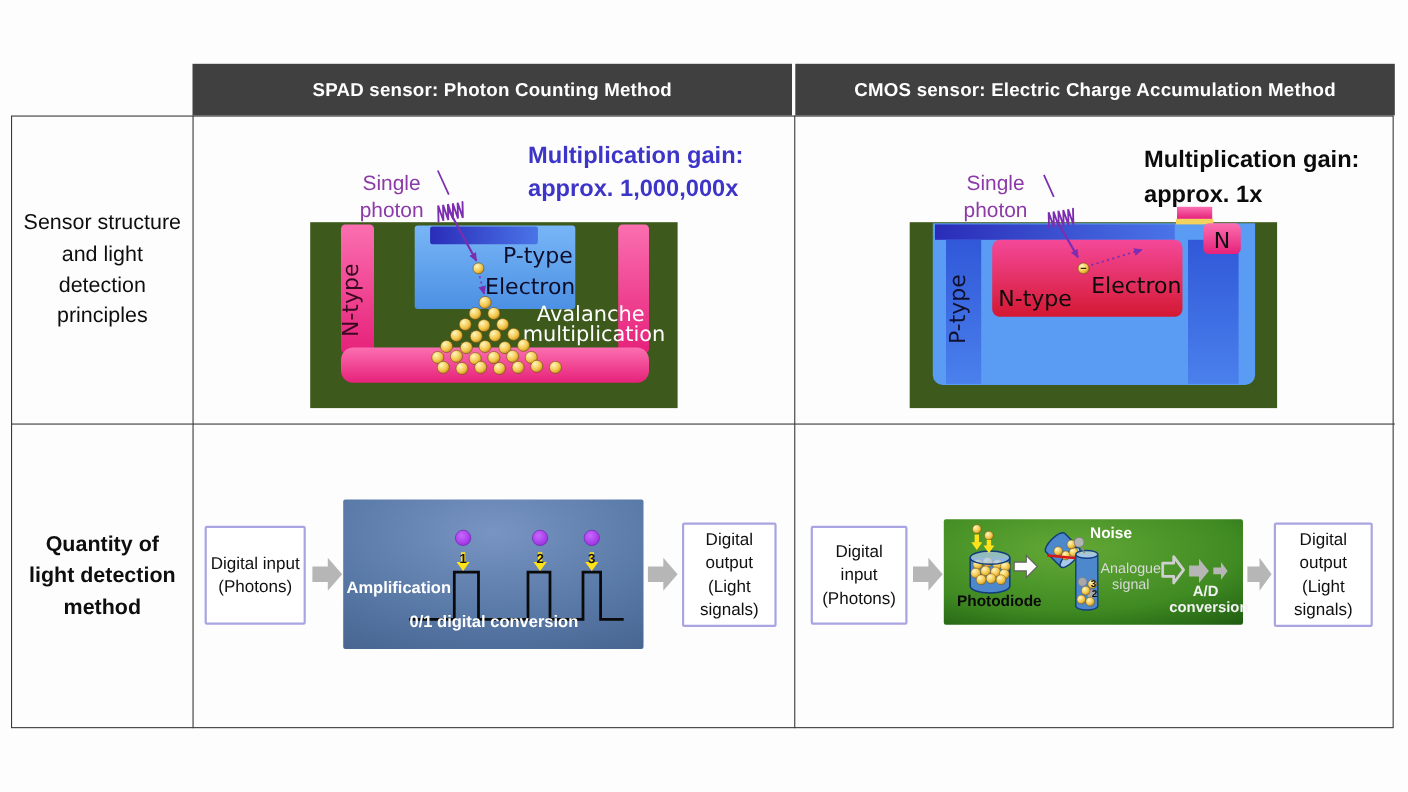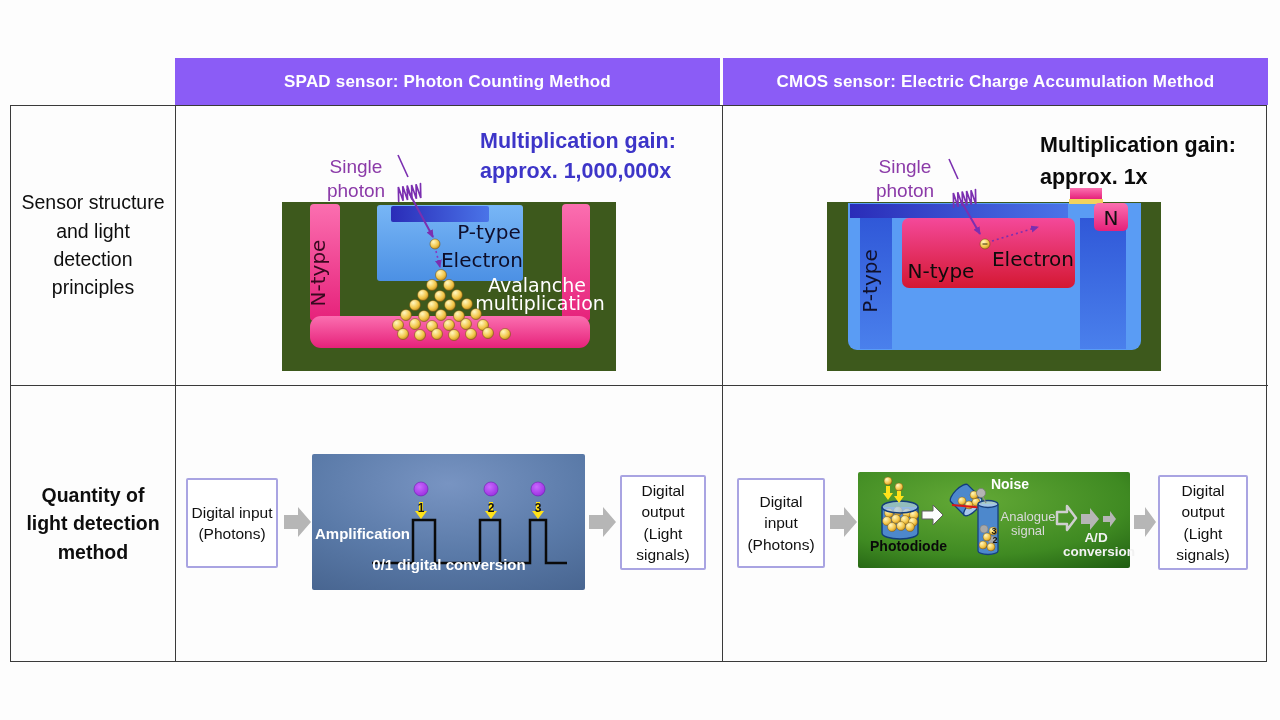--- a/index.html
+++ b/index.html
@@ -1,17 +1,17 @@
 <!DOCTYPE html>
 <html><head>
 <meta charset="utf-8">
 <style>
   html,body{margin:0;padding:0;background:#fff;}
   .canvas{position:relative;width:1280px;height:720px;background:#fdfdfd;font-family:"Liberation Sans",sans-serif;overflow:hidden;}
-  .hdr{position:absolute;top:58px;height:47px;background:#8b5cf6;color:#fff;display:flex;align-items:center;justify-content:center;font-size:17px;font-weight:600;letter-spacing:.2px;}
+  .hdr{position:absolute;top:58px;height:47px;background:#404040;color:#fff;display:flex;align-items:center;justify-content:center;font-size:17px;font-weight:600;letter-spacing:.2px;}
   #hdr-spad{left:175px;width:545px;}
   #hdr-cmos{left:723px;width:545px;}
   .gridbox{position:absolute;left:10px;top:105px;width:1257px;height:557px;border:1px solid #3a3a3a;box-sizing:border-box;}
   .vline{position:absolute;top:105px;height:557px;width:1px;background:#3a3a3a;}
   .hline{position:absolute;left:10px;width:1258px;top:385px;height:1px;background:#3a3a3a;}
   .rlabel{position:absolute;left:11px;width:164px;display:flex;align-items:center;justify-content:center;text-align:center;font-size:19.5px;line-height:1.45;color:#0e0e0e;padding:0 8px;box-sizing:border-box;}
   #rlabel-1{top:106px;height:278px;text-align:center;}
   #rlabel-2{top:386px;height:275px;font-weight:bold;}
   .cell{position:absolute;}
   #cell-a{left:175px;top:105px;width:547px;height:280px;}

